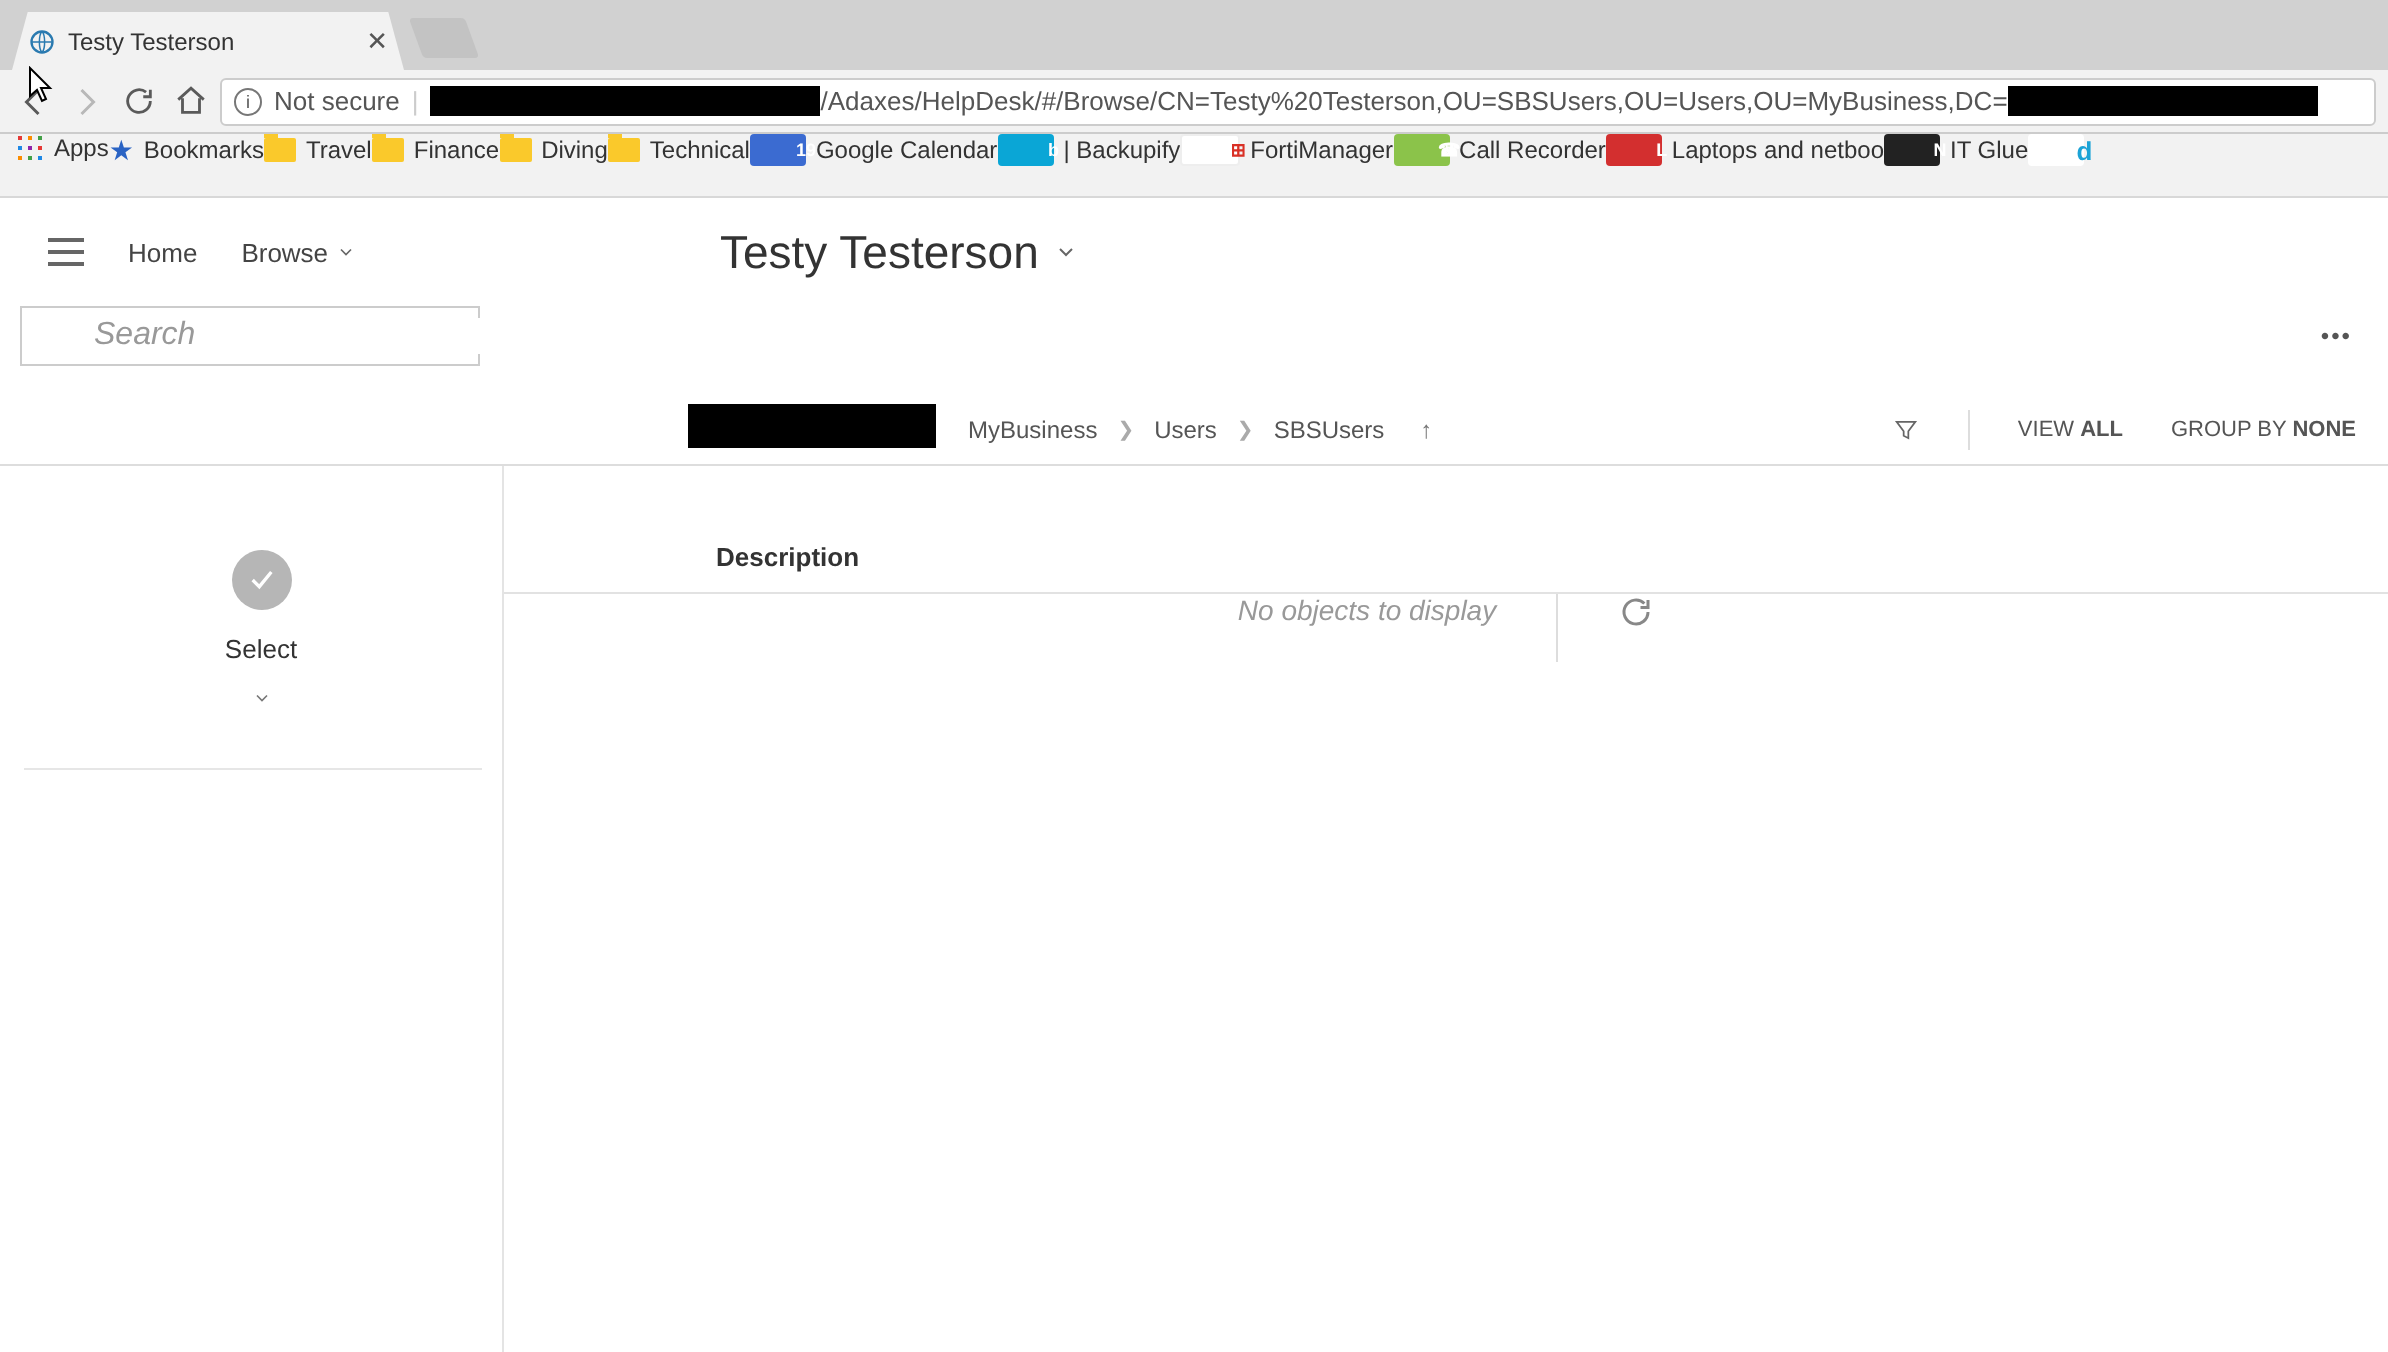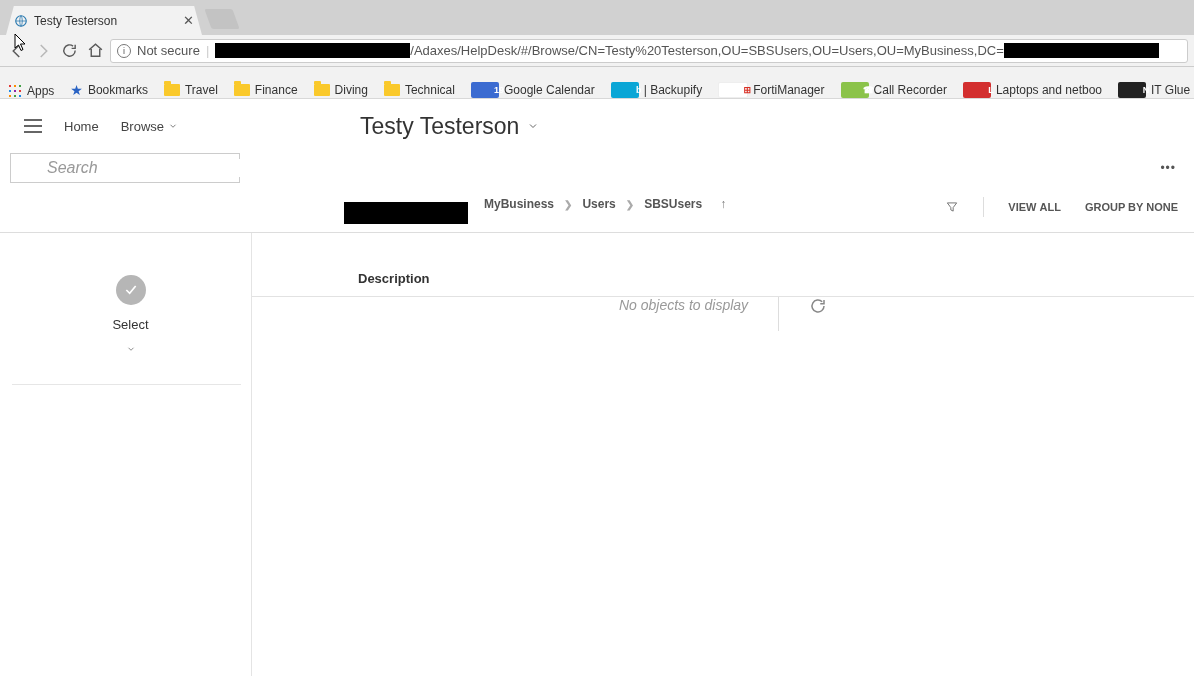--- a/index.html
+++ b/index.html
@@ -15,21 +15,21 @@
 
 .addr-row { height:32px; background:#f2f2f2; display:flex; align-items:center; padding:0 6px; gap:4px; border-bottom:1px solid #ccc; }
 .nav-ico { width:22px; height:22px; display:flex; align-items:center; justify-content:center; color:#5a5a5a; cursor:pointer; }
 .nav-ico.off { color:#b8b8b8; }
 .addr-bar { flex:1; height:24px; background:#fff; border:1px solid #ccc; border-radius:3px; display:flex; align-items:center; padding:0 6px; font-size:13px; color:#555; overflow:hidden; }
 .secure-ico { width:14px; height:14px; border:1px solid #777; border-radius:50%; display:flex; align-items:center; justify-content:center; font-size:9px; margin-right:6px; }
 .redact { background:#000; display:inline-block; }
 .redact.a { width:195px; height:15px; }
 .redact.b { width:155px; height:15px; }
 
-.bm-row { height:32px; background:#f2f2f2; display:flex; align-items:flex-end; padding:0 8px; gap:16px; font-size:12px; color:#333; border-bottom:1px solid #d8d8d8; overflow:hidden; }
+.bm-row { height:32px; background:#f2f2f2; display:flex; align-items:flex-start; padding:0 8px; font-size:12px; color:#333; border-bottom:1px solid #d8d8d8; overflow:hidden; }
 .bm-item { display:flex; align-items:center; gap:5px; cursor:pointer; white-space:nowrap; }
 .bm-ico { width:16px; height:16px; display:flex; align-items:center; justify-content:center; }
 .apps-grid { width:14px; height:14px; background:
  radial-gradient(circle at 2px 2px,#e53935 0 1.2px,transparent 1.2px),
  radial-gradient(circle at 7px 2px,#fb8c00 0 1.2px,transparent 1.2px),
  radial-gradient(circle at 12px 2px,#43a047 0 1.2px,transparent 1.2px),
  radial-gradient(circle at 2px 7px,#1e88e5 0 1.2px,transparent 1.2px),
  radial-gradient(circle at 7px 7px,#8e24aa 0 1.2px,transparent 1.2px),
  radial-gradient(circle at 12px 7px,#e53935 0 1.2px,transparent 1.2px),
  radial-gradient(circle at 2px 12px,#fb8c00 0 1.2px,transparent 1.2px),
@@ -49,21 +49,21 @@
 .nav-link { cursor:pointer; display:flex; align-items:center; gap:4px; }
 .title-area { font-size:23px; font-weight:300; color:#333; padding-left:108px; display:flex; align-items:center; gap:8px; }
 
 .search-row { padding:0 10px 14px 10px; position:relative; }
 .search-box { width:230px; height:30px; border:1px solid #ccc; display:flex; align-items:center; padding:0 8px; gap:6px; }
 .search-box input { border:none; outline:none; flex:1; font-size:16px; font-style:italic; color:#666;margin-left:22px; }
 .search-box input::placeholder { color:#999; }
 .dots3 { position:absolute; right:18px; top:8px; color:#555; font-size:12px; letter-spacing:1px; cursor:pointer; }
 .mag { width:13px; height:13px; }
 
-.crumb-row { height:36px; display:flex; align-items:flex-start; padding:0 16px 0 344px; font-size:12px; color:#555; border-bottom:1px solid #ddd; position:relative;font-weight:bold; }
+.crumb-row { height:36px; display:flex; align-items:center; padding:0 16px 0 344px; font-size:12px; color:#555; border-bottom:1px solid #ddd; position:relative; }
 .crumb-redact { position:absolute; left:344px; top:5px; width:124px; height:22px; background:#000; }
 .crumbs { display:flex; align-items:center; gap:10px; margin-left:140px; }
 .crumb { cursor:pointer; }
 .chev { color:#aaa; font-size:10px; }
 .crumb-right { position:absolute; right:16px; display:flex; align-items:center; gap:24px; font-size:11px; color:#555; }
 .crumb-right .sep { width:1px; height:20px; background:#ddd; }
 .fico { width:14px; height:14px; }
 
 .body-split { display:flex; height:calc(100% - 54px - 36px - 44px); }
 .sidebar { width:252px; border-right:1px solid #e4e4e4; padding:42px 10px 0 20px; }

